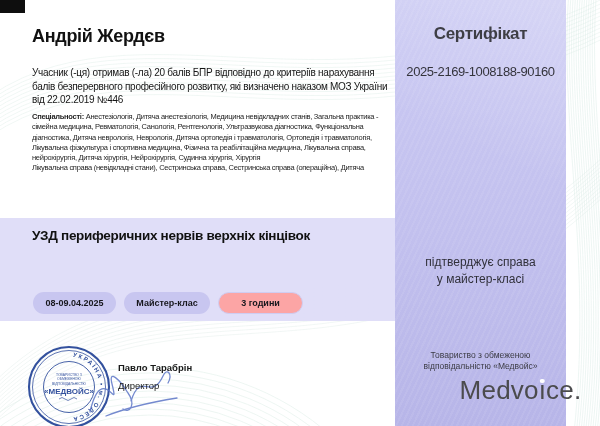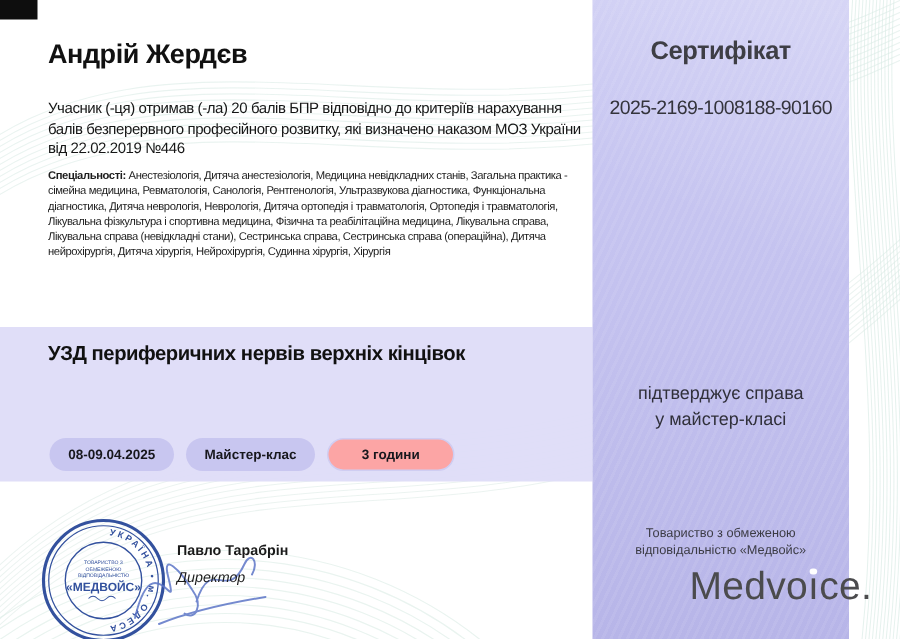--- a/index.html
+++ b/index.html
@@ -29,21 +29,21 @@
   .badge.filled{background:#c8c6f0;}
   .badge.outline{background:#fca5a5;border:1px solid #cfcdf2;}
   .badge.b0{width:83px;}
   .badge.b1{width:86px;}
   .badge.b2{width:85px;}
 
   .stamp-svg{position:absolute;left:26px;top:344px;}
   .signature-svg{position:absolute;left:84px;top:346px;}
   .signer{position:absolute;left:118px;top:362px;font-size:9.5px;color:#1a1a1a;}
   .signer .sname{font-weight:bold;}
-  .signer .stitle{margin-top:7px;font-style:italic;}
+  .signer .stitle{margin-top:7px;}
 
   
   .panel{
     position:absolute;left:395px;top:0;width:171px;height:426px;
     background:
       linear-gradient(205deg, rgba(255,255,255,0.22), rgba(255,255,255,0) 38%),
       repeating-linear-gradient(115deg, rgba(255,255,255,0.07) 0 2px, rgba(255,255,255,0) 2px 5px),
       linear-gradient(180deg,#cbcaf3 0%, #c2c0ee 55%, #b7b5e8 100%);
     text-align:center;
   }
@@ -128,22 +128,22 @@
     <div class="line">Учасник (-ця) отримав (-ла) 20 балів БПР відповідно до критеріїв нарахування</div>
     <div class="line">балів безперервного професійного розвитку, які визначено наказом МОЗ України</div>
     <div class="line">від 22.02.2019 №446</div>
   </div>
 
   <div class="specialties">
     <div class="line"><b>Спеціальності:</b><span> Анестезіологія, Дитяча анестезіологія, Медицина невідкладних станів, Загальна практика -</span></div>
     <div class="line">сімейна медицина, Ревматологія, Санологія, Рентгенологія, Ультразвукова діагностика, Функціональна</div>
     <div class="line">діагностика, Дитяча неврологія, Неврологія, Дитяча ортопедія і травматологія, Ортопедія і травматологія,</div>
     <div class="line">Лікувальна фізкультура і спортивна медицина, Фізична та реабілітаційна медицина, Лікувальна справа,</div>
+    <div class="line">нейрохірургія, Дитяча хірургія, Нейрохірургія, Судинна хірургія, Хірургія</div>
     <div class="line">Лікувальна справа (невідкладні стани), Сестринська справа, Сестринська справа (операційна), Дитяча</div>
-    <div class="line">нейрохірургія, Дитяча хірургія, Нейрохірургія, Судинна хірургія, Хірургія</div>
   </div>
 
   <div class="course-band">
     <div class="course-title">УЗД периферичних нервів верхніх кінцівок</div>
     <div class="badges">
       <div class="badge filled b0">08-09.04.2025</div>
       <div class="badge filled b1">Майстер-клас</div>
       <div class="badge outline b2">3 години</div>
     </div>
   </div>

